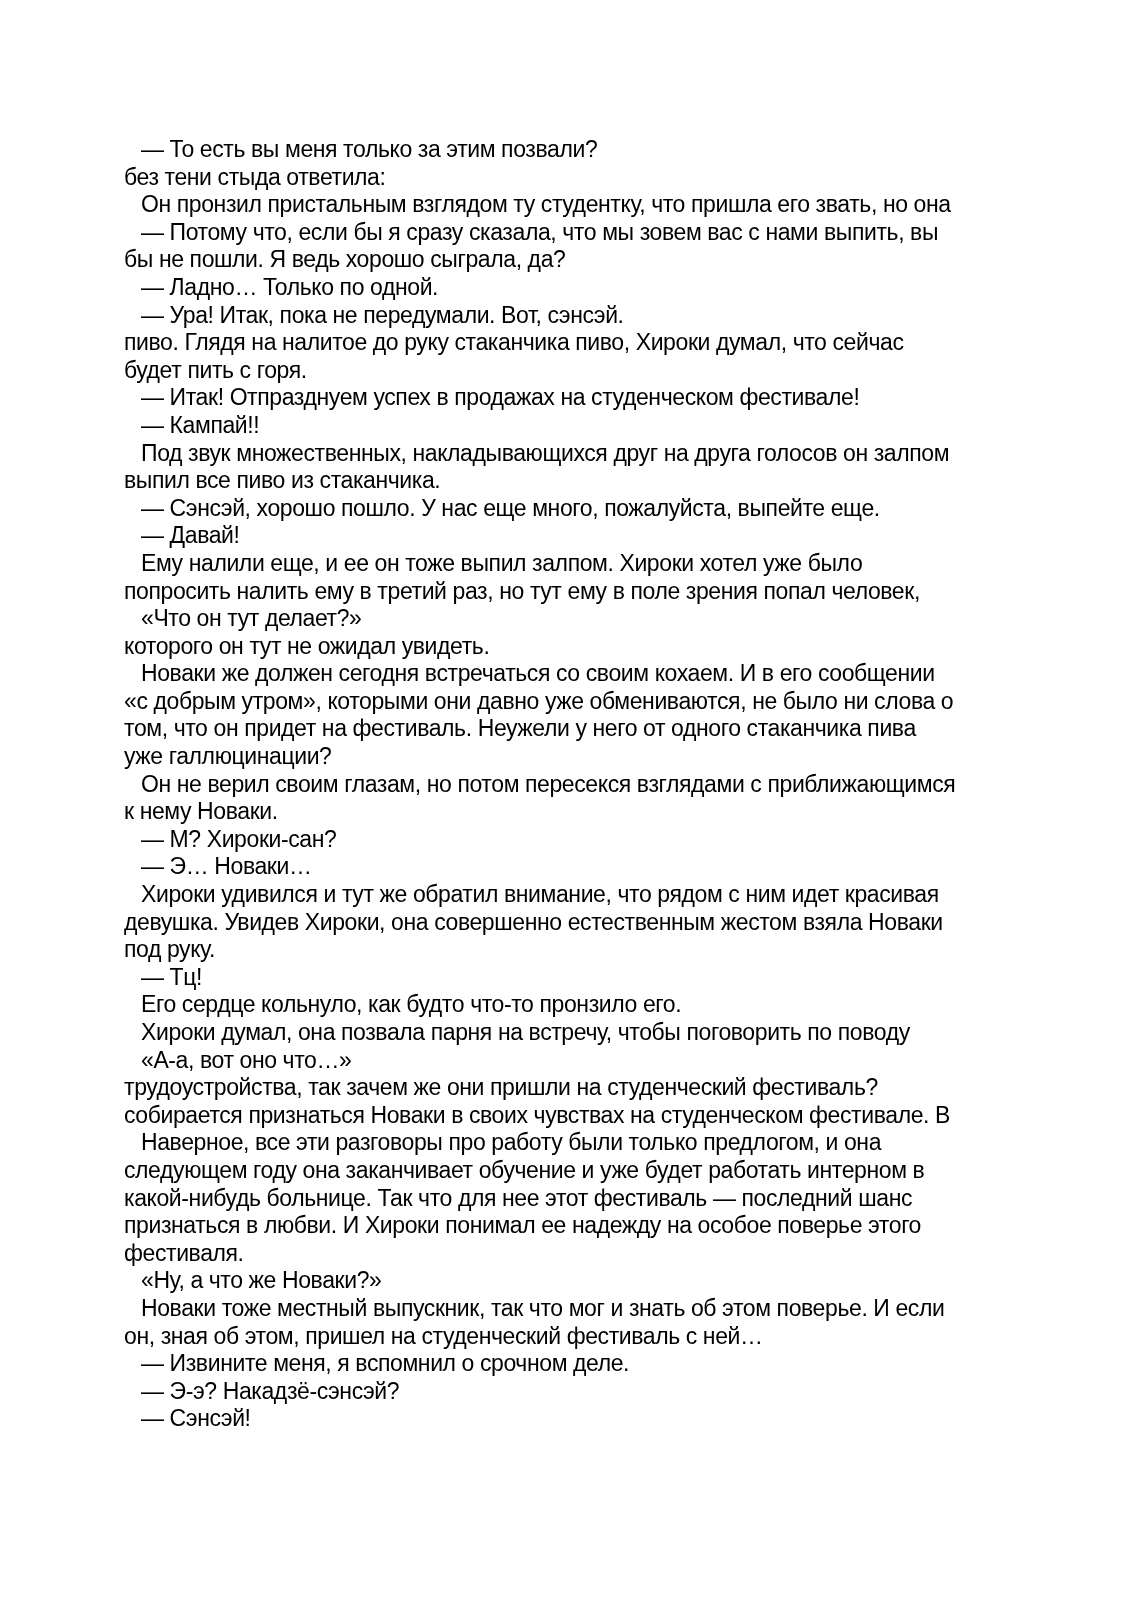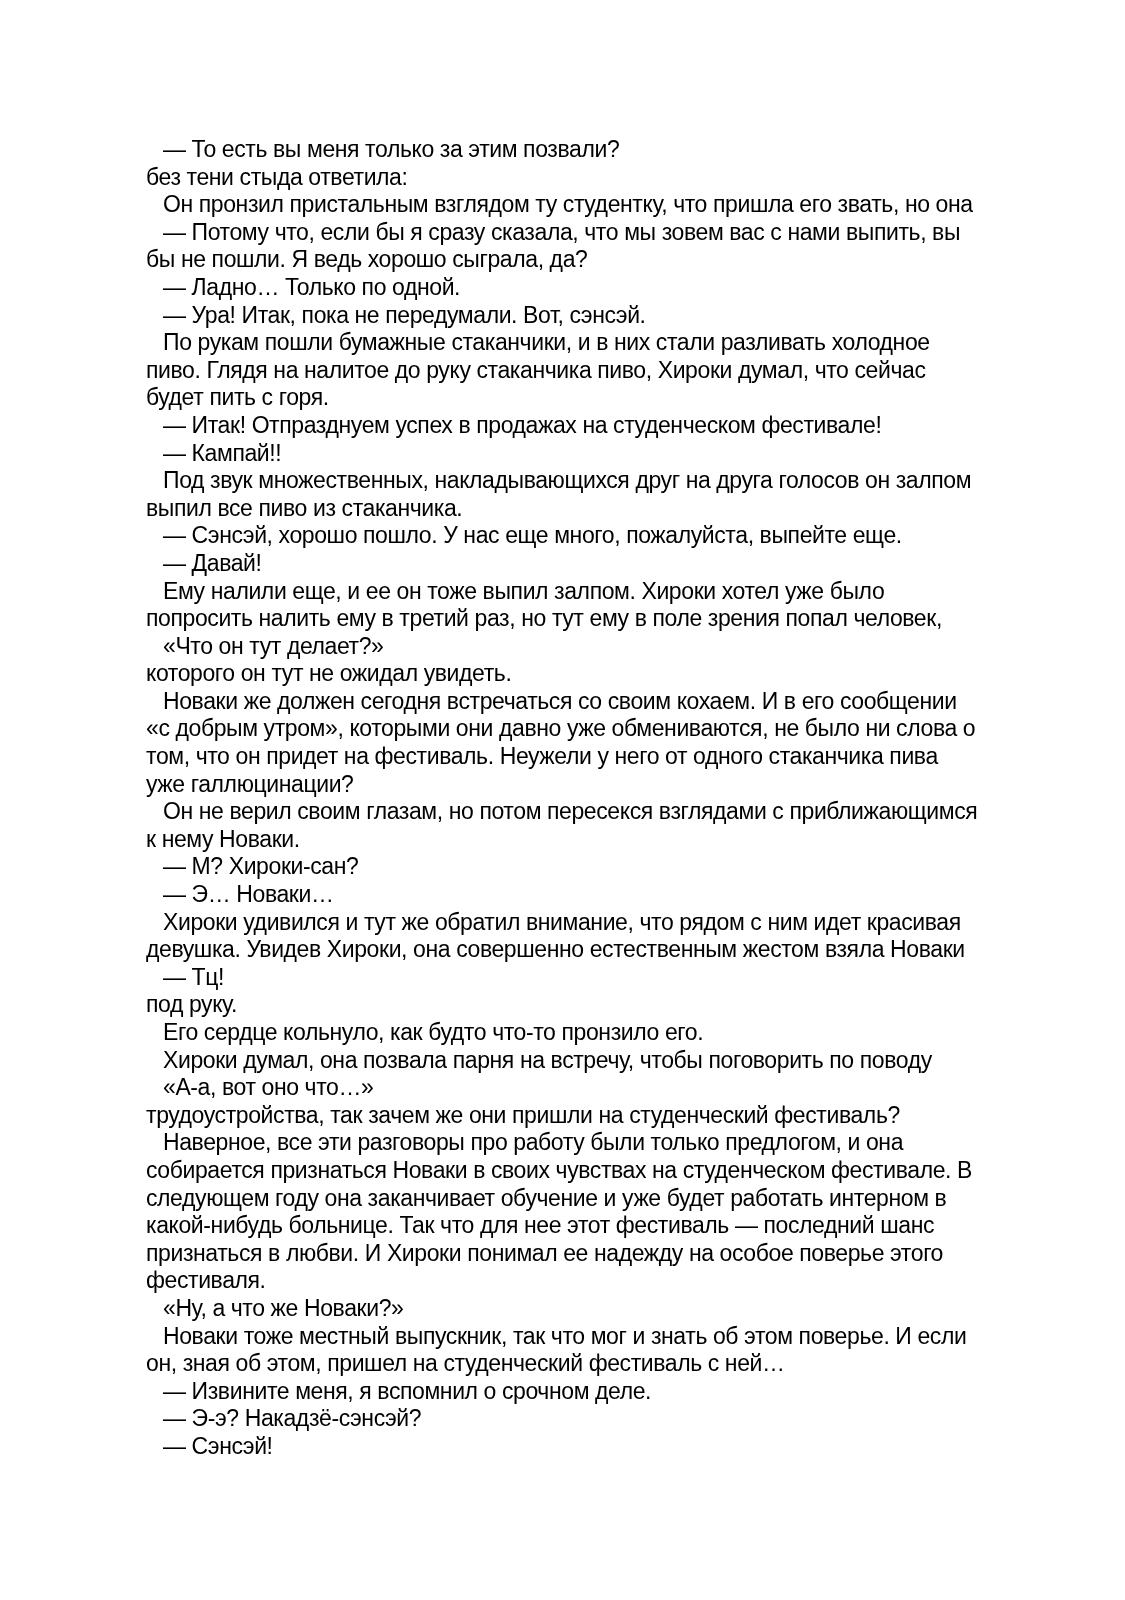--- a/index.html
+++ b/index.html
@@ -9,21 +9,21 @@
   }
   .page {
     position: relative;
     width: 1125px;
     height: 1600px;
     background: #ffffff;
     overflow: hidden;
   }
   .text-block {
     position: absolute;
-    left: 146px;
+    left: 124px;
     top: 136px;
     width: 872px;
     font-family: "Liberation Sans", "DejaVu Sans", sans-serif;
     font-size: 23px;
     line-height: 27.6px;
     letter-spacing: -0.4px;
     color: #000000;
     font-weight: 400;
   }
   .text-line {
@@ -38,21 +38,20 @@
 
 <div class="page">
   <div class="text-block">
       <div class="text-line indent">— То есть вы меня только за этим позвали?</div>
       <div class="text-line">без тени стыда ответила:</div>
       <div class="text-line indent">Он пронзил пристальным взглядом ту студентку, что пришла его звать, но она</div>
       <div class="text-line indent">— Потому что, если бы я сразу сказала, что мы зовем вас с нами выпить, вы</div>
       <div class="text-line">бы не пошли. Я ведь хорошо сыграла, да?</div>
       <div class="text-line indent">— Ладно… Только по одной.</div>
       <div class="text-line indent">— Ура! Итак, пока не передумали. Вот, сэнсэй.</div>
-      <div class="text-line indent">По рукам пошли бумажные стаканчики, и в них стали разливать холодное</div>
       <div class="text-line">пиво. Глядя на налитое до руку стаканчика пиво, Хироки думал, что сейчас</div>
       <div class="text-line">будет пить с горя.</div>
       <div class="text-line indent">— Итак! Отпразднуем успех в продажах на студенческом фестивале!</div>
       <div class="text-line indent">— Кампай!!</div>
       <div class="text-line indent">Под звук множественных, накладывающихся друг на друга голосов он залпом</div>
       <div class="text-line">выпил все пиво из стаканчика.</div>
       <div class="text-line indent">— Сэнсэй, хорошо пошло. У нас еще много, пожалуйста, выпейте еще.</div>
       <div class="text-line indent">— Давай!</div>
       <div class="text-line indent">Ему налили еще, и ее он тоже выпил залпом. Хироки хотел уже было</div>
       <div class="text-line">попросить налить ему в третий раз, но тут ему в поле зрения попал человек,</div>
@@ -61,28 +60,28 @@
       <div class="text-line indent">Новаки же должен сегодня встречаться со своим кохаем. И в его сообщении</div>
       <div class="text-line">«с добрым утром», которыми они давно уже обмениваются, не было ни слова о</div>
       <div class="text-line">том, что он придет на фестиваль. Неужели у него от одного стаканчика пива</div>
       <div class="text-line">уже галлюцинации?</div>
       <div class="text-line indent">Он не верил своим глазам, но потом пересекся взглядами с приближающимся</div>
       <div class="text-line">к нему Новаки.</div>
       <div class="text-line indent">— М? Хироки-сан?</div>
       <div class="text-line indent">— Э… Новаки…</div>
       <div class="text-line indent">Хироки удивился и тут же обратил внимание, что рядом с ним идет красивая</div>
       <div class="text-line">девушка. Увидев Хироки, она совершенно естественным жестом взяла Новаки</div>
+      <div class="text-line">под руку.</div>
       <div class="text-line indent">— Тц!</div>
-      <div class="text-line">под руку.</div>
       <div class="text-line indent">Его сердце кольнуло, как будто что-то пронзило его.</div>
       <div class="text-line indent">Хироки думал, она позвала парня на встречу, чтобы поговорить по поводу</div>
       <div class="text-line indent">«А-а, вот оно что…»</div>
       <div class="text-line">трудоустройства, так зачем же они пришли на студенческий фестиваль?</div>
+      <div class="text-line">собирается признаться Новаки в своих чувствах на студенческом фестивале. В</div>
       <div class="text-line indent">Наверное, все эти разговоры про работу были только предлогом, и она</div>
-      <div class="text-line">собирается признаться Новаки в своих чувствах на студенческом фестивале. В</div>
       <div class="text-line">следующем году она заканчивает обучение и уже будет работать интерном в</div>
       <div class="text-line">какой-нибудь больнице. Так что для нее этот фестиваль — последний шанс</div>
       <div class="text-line">признаться в любви. И Хироки понимал ее надежду на особое поверье этого</div>
       <div class="text-line">фестиваля.</div>
       <div class="text-line indent">«Ну, а что же Новаки?»</div>
       <div class="text-line indent">Новаки тоже местный выпускник, так что мог и знать об этом поверье. И если</div>
       <div class="text-line">он, зная об этом, пришел на студенческий фестиваль с ней…</div>
       <div class="text-line indent">— Извините меня, я вспомнил о срочном деле.</div>
       <div class="text-line indent">— Э-э? Накадзё-сэнсэй?</div>
       <div class="text-line indent">— Сэнсэй!</div>

